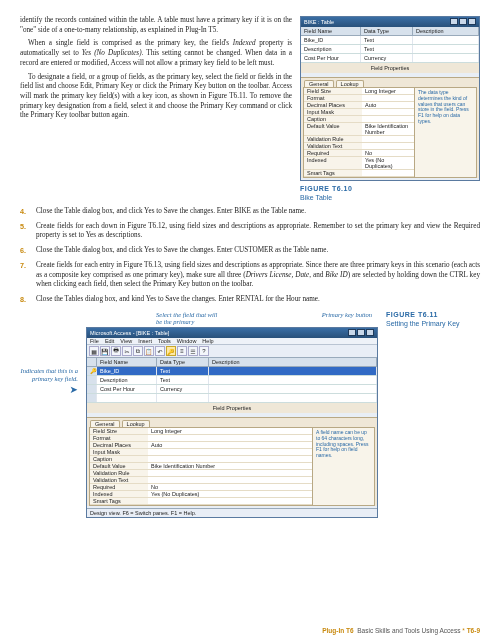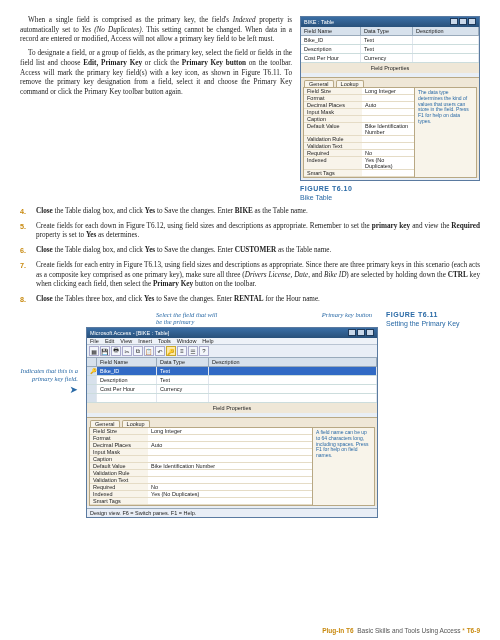--- a/index.html
+++ b/index.html
@@ -3,21 +3,21 @@
 <meta charset="utf-8">
 <style>
   * { box-sizing: border-box; margin: 0; padding: 0; }
   body { width: 500px; height: 640px; font-family: Georgia, serif; font-size: 8px; background: #fff; color: #222; position: relative; }
   .page { padding: 16px 20px 8px 20px; }
   .top { display: flex; gap: 8px; margin-bottom: 6px; }
   .textcol { flex: 1; font-size: 7.2px; line-height: 1.35; text-align: justify; }
   .textcol p { margin-bottom: 4px; text-indent: 8px; }
   .textcol p.noind { text-indent: 0; }
   .italic { font-style: italic; }
-  .bold { font-weight: bold; }
+  .bold { font-weight: normal; }
   .figbox { width: 180px; }
   .figcap { font-family: Arial, sans-serif; font-size: 7px; margin-top: 4px; }
   .figcap .fignum { color: #2a6aa6; font-weight: bold; letter-spacing: .5px; }
   .figcap .figtitle { color: #2a6aa6; display: block; margin-top: 2px; }
   .winshot { border: 1px solid #5a7aa0; background: #e8eef5; font-family: Tahoma, Arial, sans-serif; font-size: 5.5px; color: #222; }
   .titlebar { background: linear-gradient(#3a6ea5,#28507a); color: #fff; padding: 1px 3px; display: flex; justify-content: space-between; align-items: center; }
   .winbtns span { display:inline-block; width:8px; height:7px; background:#c9d8ea; border:1px solid #1f3a5a; margin-left:1px; }
   .gridhead { display:flex; background:#d7e1ec; border-bottom:1px solid #9ab; }
   .gridhead div { padding:1px 3px; border-right:1px solid #9ab; }
   .gridrow { display:flex; background:#fff; border-bottom:1px solid #cdd; }
@@ -56,20 +56,21 @@
   .footer { position:absolute; bottom:6px; right:20px; font-size:6.5px; font-family:Arial,sans-serif; color:#555; }
   .footer .pl { color:#c8890e; font-weight:bold; }
   .footer .pg { color:#c8890e; font-weight:bold; }
 </style>
 </head>
 <body>
 
 <div class="page">
   <div class="top">
     <div class="textcol">
+      <p class="noind">identify the records contained within the table. A table must have a primary key if it is on the "one" side of a one-to-many relationship, as explained in Plug-In T5.</p>
       <p><span>When a single field is comprised as the primary key, the field's </span><span class="italic">Indexed</span><span> property is automatically set to </span><span class="italic">Yes (No Duplicates)</span><span>. This setting cannot be changed. When data in a record are entered or modified, Access will not allow a primary key field to be left must.</span></p>
       <p><span>To designate a field, or a group of fields, as the primary key, select the field or fields in the field list and choose </span><span class="bold">Edit, Primary Key</span><span> or click the </span><span class="bold">Primary Key button</span><span> on the toolbar. Access will mark the primary key field(s) with a key icon, as shown in Figure T6.11. To remove the primary key designation from a field, select it and choose the Primary Key command or click the Primary Key toolbar button again.</span></p>
     </div>
     <div class="figbox">
       <div class="winshot">
         <div class="titlebar">
           <span>BIKE : Table</span>
           <span class="winbtns"><span></span><span></span><span></span></span>
         </div>
         <div class="gridhead">
@@ -156,33 +157,33 @@
     </div>
   </div>
 
   <ol class="steps">
     <li>
         <span class="num">4.</span>
         <span class="body"><span class="bold">Close</span><span> the Table dialog box, and click </span><span class="bold">Yes</span><span> to Save the changes. Enter </span><span class="bold">BIKE</span><span> as the Table name.</span></span>
       </li>
     <li>
         <span class="num">5.</span>
-        <span class="body"><span>Create fields for each down in Figure T6.12, using field sizes and descriptions as appropriate. Remember to set the </span><span class="bold">primary key</span><span> and view the </span><span class="bold">Required</span><span> property is set to </span><span class="bold">Yes</span><span> as determines.</span></span>
+        <span class="body"><span>Create fields for each down in Figure T6.12, using field sizes and descriptions as appropriate. Remember to set the </span><span class="bold">primary key</span><span> and view the </span><span class="bold">Required</span><span> property is set to </span><span class="bold">Yes</span><span> as descriptions.</span></span>
       </li>
     <li>
         <span class="num">6.</span>
         <span class="body"><span class="bold">Close</span><span> the Table dialog box, and click </span><span class="bold">Yes</span><span> to Save the changes. Enter </span><span class="bold">CUSTOMER</span><span> as the Table name.</span></span>
       </li>
     <li>
         <span class="num">7.</span>
         <span class="body"><span>Create fields for each entry in Figure T6.13, using field sizes and descriptions as appropriate. Since there are three primary keys in this scenario (each acts as a composite key comprised as one primary key), make sure all three (</span><span class="italic">Drivers License, Date</span><span>, and </span><span class="italic">Bike ID</span><span>) are selected by holding down the </span><span class="bold">CTRL</span><span> key when clicking each field, then select the </span><span class="bold">Primary Key</span><span> button on the toolbar.</span></span>
       </li>
     <li>
         <span class="num">8.</span>
-        <span class="body"><span class="bold">Close</span><span> the Tables three box, and click </span><span class="bold">Yes</span><span> to Save the changes. Enter </span><span class="bold">RENTAL</span><span> for the Hour name.</span></span>
+        <span class="body"><span class="bold">Close</span><span> the Tables dialog box, and kind </span><span class="bold">Yes</span><span> to Save the changes. Enter </span><span class="bold">RENTAL</span><span> for the Hour name.</span></span>
       </li>
   </ol>
 
   <div class="fig2block">
     <div class="fig2left">
       <span>Indicates that this is a primary key field.</span>
       <span class="arrow">➤</span>
     </div>
     <div class="fig2center">
       <div class="callouts">

